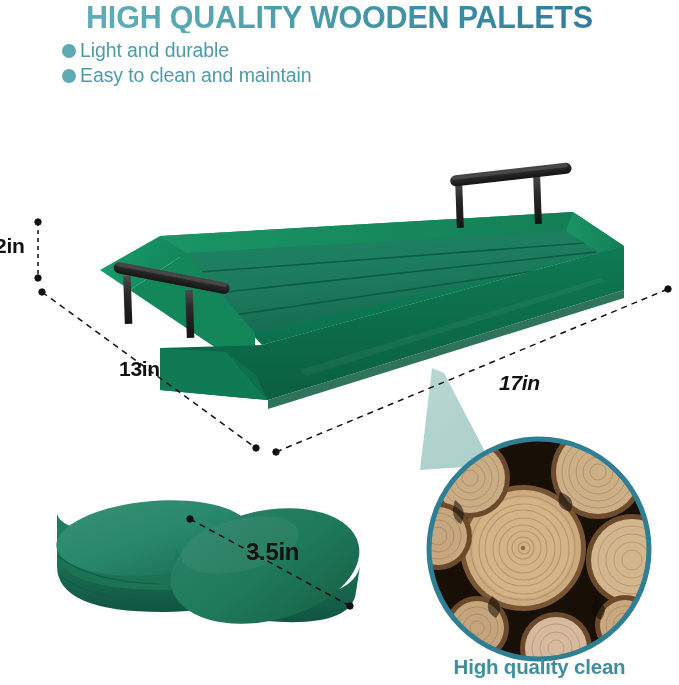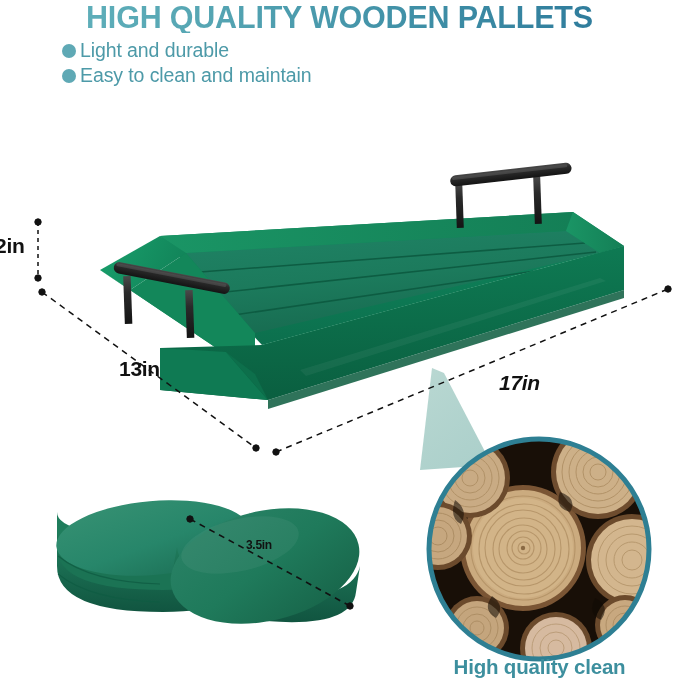--- a/index.html
+++ b/index.html
@@ -75,21 +75,21 @@
     position: absolute;
     font-size: 21px;
     font-weight: bold;
     color: #111111;
     white-space: nowrap;
     letter-spacing: -0.3px;
   }
   #dim-height { left: -5px; top: 234px; }
   #dim-width  { left: 99px;  top: 357px; margin-left: 20px; }
   #dim-length { left: 499px; top: 371px; font-style: italic; }
-  #dim-coaster { left: 246px; top: 538px; font-size: 12px; }
+  #dim-coaster { left: 246px; top: 538px; font-size: 24px; }
 
   #caption-wood {
     position: absolute;
     left: 400px;
     top: 655px;
     width: 279px;
     text-align: center;
     font-size: 20.5px;
     font-weight: bold;
     color: #3d8f9e;

